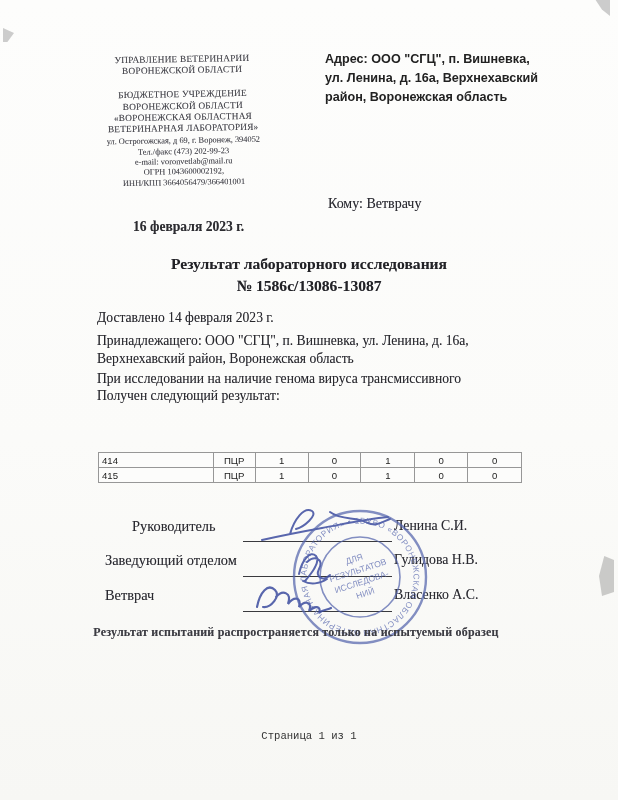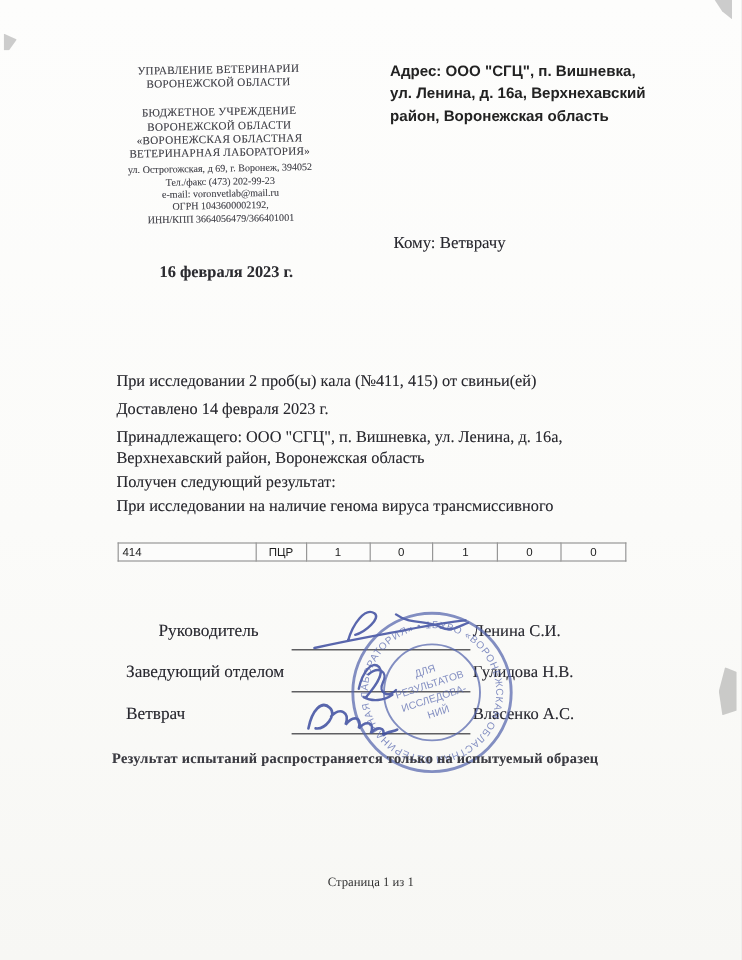--- a/index.html
+++ b/index.html
@@ -27,21 +27,21 @@
   }
   table.res td{
     border:1px solid #979797;font-size:9.6px;color:#222;padding:1px 3px;height:12px;
     text-align:center;background:rgba(255,255,255,.4);
   }
   table.res td.first{text-align:left;}
   .sigrole{font-size:14.4px;color:#2a2a30;}
   .signame{font-size:13.8px;color:#2a2a30;}
   .sigline{height:0;border-top:1.6px solid #3a3a3e;width:149px;}
   .disclaimer{width:518px;text-align:center;font-size:12px;font-weight:bold;color:#3c3c42;letter-spacing:.2px;padding-left:37px;}
-  .pagenum{width:618px;text-align:center;font-family:Liberation Serif, serif;font-size:10.6px;color:#333;}
+  .pagenum{width:618px;text-align:center;font-family:Liberation Mono, monospace;font-size:10.6px;color:#333;}
   .inkblur{text-shadow:0 0 .5px rgba(40,40,60,.35);}
   .corner{position:absolute;background:#5c5c5c;opacity:.3;}
   .stamp-wrap{pointer-events:none;}
 </style>
 </head>
 <body>
 
 <div class="page">
 
   <div class="corner" style="left:3px;top:28px;width:11px;height:14px;clip-path:polygon(0 0,100% 35%,40% 100%,0 100%);"></div>
@@ -66,44 +66,56 @@
   <div class="abs addr-block sans" style="left:325px;top:50px;">
     <div>Адрес: ООО "СГЦ", п. Вишневка,</div>
     <div>ул. Ленина, д. 16а, Верхнехавский</div>
     <div>район, Воронежская область</div>
   </div>
 
   <div class="abs kome inkblur" style="left:328px;top:196px;">Кому: Ветврачу</div>
 
   <div class="abs date inkblur" style="left:133px;top:219px;">16 февраля 2023 г.</div>
 
+  <div class="abs title inkblur" style="left:92px;top:253px;">
+    <div>Результат лабораторного исследования</div>
+    <div>№ 1586с/13086-13087</div>
+  </div>
 
   <div class="abs bodytxt inkblur" style="left:97px;top:310px;width:440px;">
-    <div class="bodyline" style="margin-bottom:7px;">При исследовании 2 проб(ы) кала (№411, 415) от свиньи(ей)</div>
     <div class="bodyline" style="margin-bottom:7px;">Доставлено 14 февраля 2023 г.</div>
     <div class="bodyline" style="margin-bottom:2px;">Принадлежащего: ООО "СГЦ", п. Вишневка, ул. Ленина, д. 16а,</div>
     <div class="bodyline" style="margin-bottom:4px;">Верхнехавский район, Воронежская область</div>
+    <div class="bodyline" style="margin-bottom:1px;">При исследовании на наличие генома вируса трансмиссивного</div>
     <div class="bodyline" style="margin-bottom:4px;">Получен следующий результат:</div>
-    <div class="bodyline" style="margin-bottom:1px;">При исследовании на наличие генома вируса трансмиссивного</div>
   </div>
 
   <div class="abs" style="left:98px;top:452px;">
     <table class="res">
       <colgroup>
         <col style="width:115px">
           <col style="width:42px">
           <col style="width:53px">
         <col style="width:53px">
           <col style="width:54px">
           <col style="width:53px">
           <col style="width:54px">
       </colgroup>
       <tbody>
       <tr>
         <td class="first">414</td>
+        <td>ПЦР</td>
+        <td>1</td>
+        <td>0</td>
+        <td>1</td>
+        <td>0</td>
+        <td>0</td>
+      </tr>
+      <tr>
+        <td class="first">415</td>
         <td>ПЦР</td>
         <td>1</td>
         <td>0</td>
         <td>1</td>
         <td>0</td>
         <td>0</td>
       </tr>
     </tbody>
       </table>
   </div>

